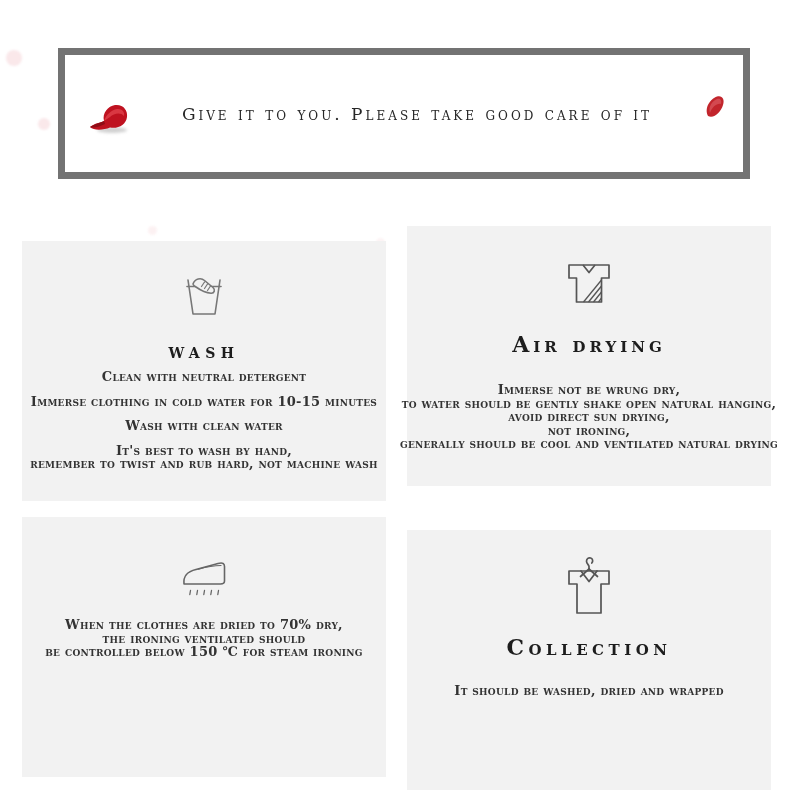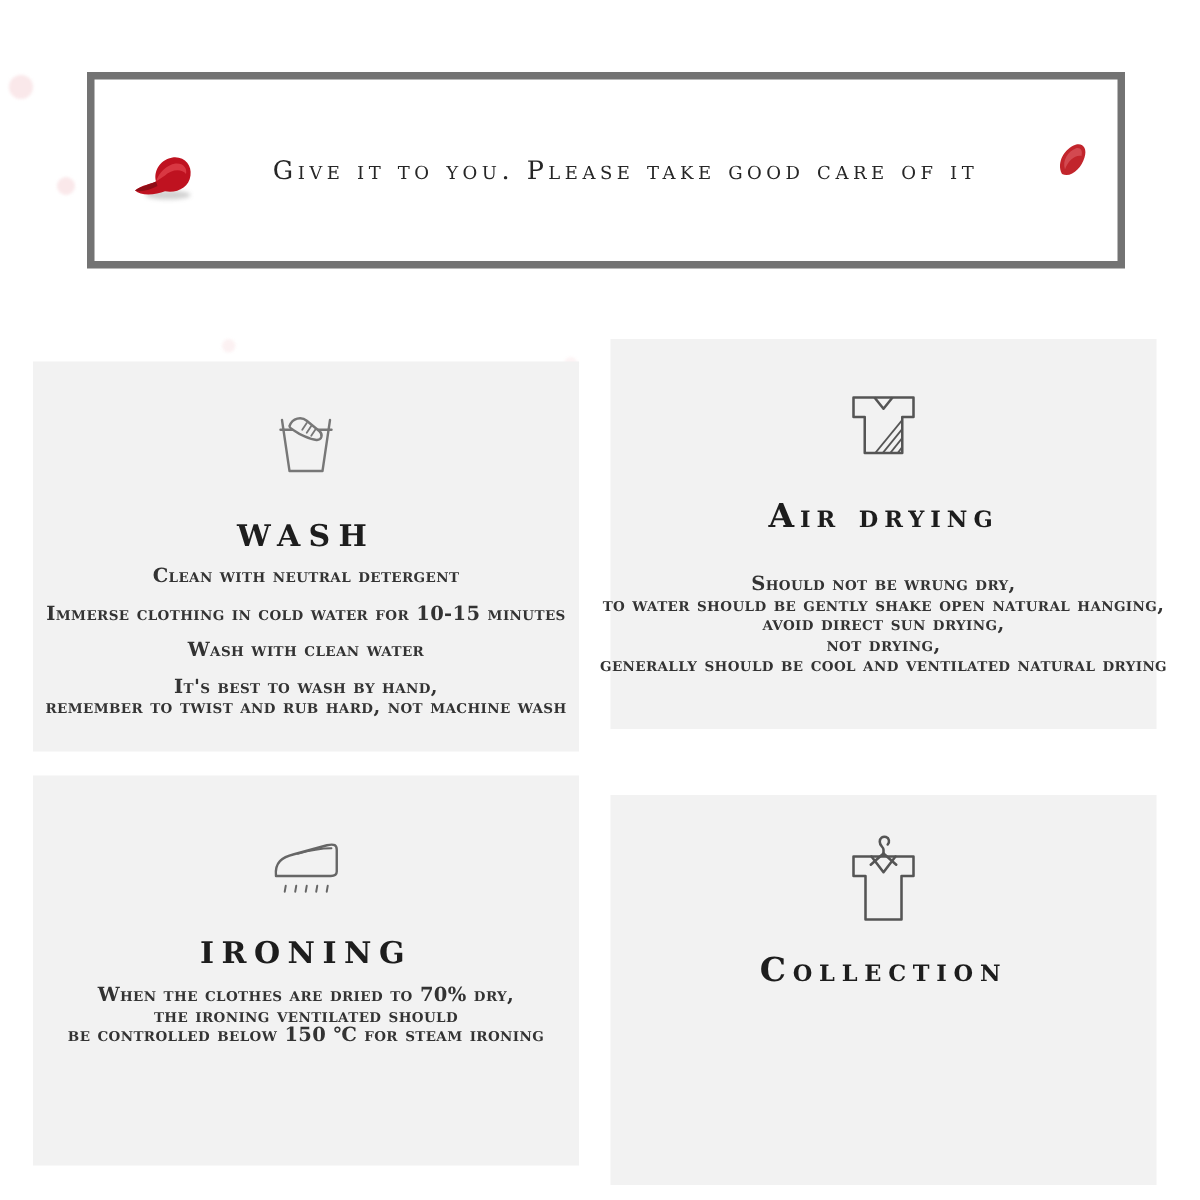--- a/index.html
+++ b/index.html
@@ -3,21 +3,21 @@
 <meta charset="utf-8">
 <style>
   html,body { margin:0; padding:0; background:#ffffff; }
   .stage {
     position:relative; width:800px; height:800px; background:#ffffff;
     font-family:"DejaVu Serif", serif; overflow:hidden;
   }
   
   .banner {
     position:absolute; left:58px; top:48px; width:692px; height:131px;
-    border:5px solid #737373; box-sizing:border-box; background:#ffffff;
+    border:7px solid #737373; box-sizing:border-box; background:#ffffff;
     display:flex; align-items:center; justify-content:center;
   }
   .banner-text {
     font-variant:small-caps; font-variant-caps:small-caps;
     font-size:17px; letter-spacing:3px; color:#262626;
     padding-left:26px; white-space:nowrap;
   }
   .petal { position:absolute; }
   .petal-left  { left:88px;  top:100px; width:42px; height:36px; }
   .petal-right { left:703px; top:94px;  width:28px; height:30px; }
@@ -39,21 +39,21 @@
   .icon-wrap { display:flex; align-items:flex-start; justify-content:center; }
   #panel-wash .icon-wrap       { margin-top:33px; height:46px; }
   #panel-air .icon-wrap        { margin-top:34px; height:46px; }
   #panel-iron .icon-wrap       { margin-top:37px; height:54px; }
   #panel-collection .icon-wrap { margin-top:25px; height:70px; }
 
   .panel-title {
     margin:0; font-weight:bold; color:#1d1d1d;
     font-variant:small-caps; font-variant-caps:small-caps; white-space:nowrap;
   }
-  #panel-wash .panel-title       { margin-top:25px; font-size:20px; letter-spacing:5.5px; }
+  #panel-wash .panel-title       { margin-top:25px; font-size:14px; letter-spacing:5.5px; }
   #panel-air .panel-title        { margin-top:25px; font-size:22px; letter-spacing:4px; }
   #panel-iron .panel-title       { margin-top:15px; font-size:20px; letter-spacing:5px; }
   #panel-collection .panel-title { margin-top:9px;  font-size:22px; letter-spacing:4.5px; }
 
   .panel-body { margin:0; }
   #panel-wash .panel-body       { margin-top:9px;  }
   #panel-air .panel-body        { margin-top:26px; }
   #panel-iron .panel-body       { margin-top:10px; }
   #panel-collection .panel-body { margin-top:24px; }
 
@@ -139,57 +139,61 @@
         <path d="M20 5 L26 12.5 L32 5"></path>
         <path d="M20.5 42 L38.5 20" stroke-width="1.3"></path>
         <path d="M25.5 42 L38.5 26" stroke-width="1.3"></path>
         <path d="M30.5 42 L38.5 32" stroke-width="1.3"></path>
         <path d="M35.5 42 L38.5 38" stroke-width="1.3"></path>
       </svg>
     </div>
     <h2 class="panel-title">Air drying</h2>
     <div class="panel-body">
       <p class="care-par">
-        <span class="care-line">Should not be wrung dry,</span>
+        <span class="care-line">Immerse not be wrung dry,</span>
         <span class="care-line">to water should be gently shake open natural hanging,</span>
         <span class="care-line">avoid direct sun drying,</span>
-        <span class="care-line">not drying,</span>
+        <span class="care-line">not ironing,</span>
         <span class="care-line">generally should be cool and ventilated natural drying</span>
       </p>
     </div>
   </div>
 
   <div class="panel" id="panel-iron">
     <div class="icon-wrap">
       <svg width="52" height="46" viewBox="0 0 52 46" fill="none" stroke="#666666" stroke-width="1.6" stroke-linecap="round" stroke-linejoin="round">
         <path d="M6 30 C5 21 10 17.5 18 15.5 L40 9.5 C45 8.3 46.5 9.5 46.5 12.5 L46.5 27 C46.5 29.5 45 30 42.5 30 Z"></path>
         <path d="M43 11.5 C36 11.5 28 13 20.5 15.2" stroke-width="1.2"></path>
         <path d="M12.5 36.5 L11.8 40.5" stroke-width="1.3"></path>
         <path d="M19.5 36.5 L18.8 40.5" stroke-width="1.3"></path>
         <path d="M26.5 36.5 L25.8 40.5" stroke-width="1.3"></path>
         <path d="M33.5 36.5 L32.8 40.5" stroke-width="1.3"></path>
         <path d="M40.5 36.5 L39.8 40.5" stroke-width="1.3"></path>
       </svg>
     </div>
-    <h2 class="panel-title">IRONING</h2>
     <div class="panel-body">
       <p class="care-par">
         <span class="care-line">When the clothes are dried to 70% dry,</span>
         <span class="care-line">the ironing ventilated should</span>
         <span class="care-line">be controlled below 150 ℃ for steam ironing</span>
       </p>
     </div>
   </div>
 
   <div class="panel" id="panel-collection">
     <div class="icon-wrap">
       <svg width="56" height="68" viewBox="0 0 56 68" fill="none" stroke="#555555" stroke-width="1.7" stroke-linejoin="round" stroke-linecap="round">
         <path d="M28 15 V11.5 C28 9.5 25.5 9 25.5 6.2 C25.5 3.6 27.6 2.3 29.7 3 C31.8 3.7 32.3 6.3 30.8 8"></path>
         <path d="M8 16 H48 V29 H40 V58 H16 V29 H8 Z"></path>
         <path d="M20 16 L28 26.5 L36 16"></path>
         <path d="M28 14 L19.5 21.5"></path>
         <path d="M28 14 L36.5 21.5"></path>
       </svg>
     </div>
     <h2 class="panel-title">Collection</h2>
+    <div class="panel-body">
+      <p class="care-par">
+        <span class="care-line">It should be washed, dried and wrapped</span>
+      </p>
+    </div>
   </div>
 
 </div>
 
 </body></html>

